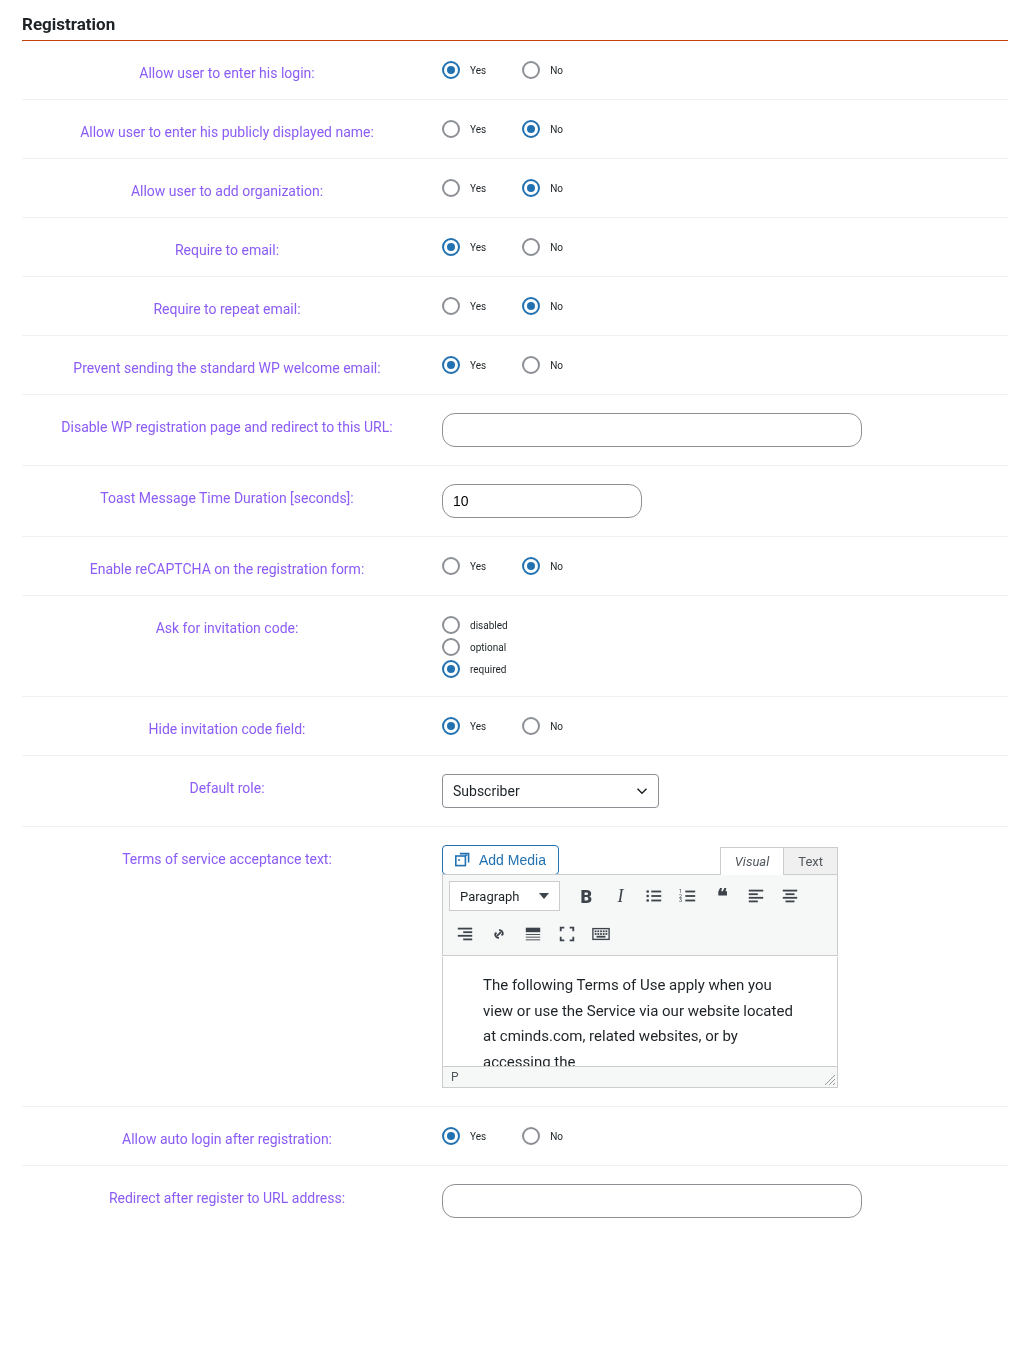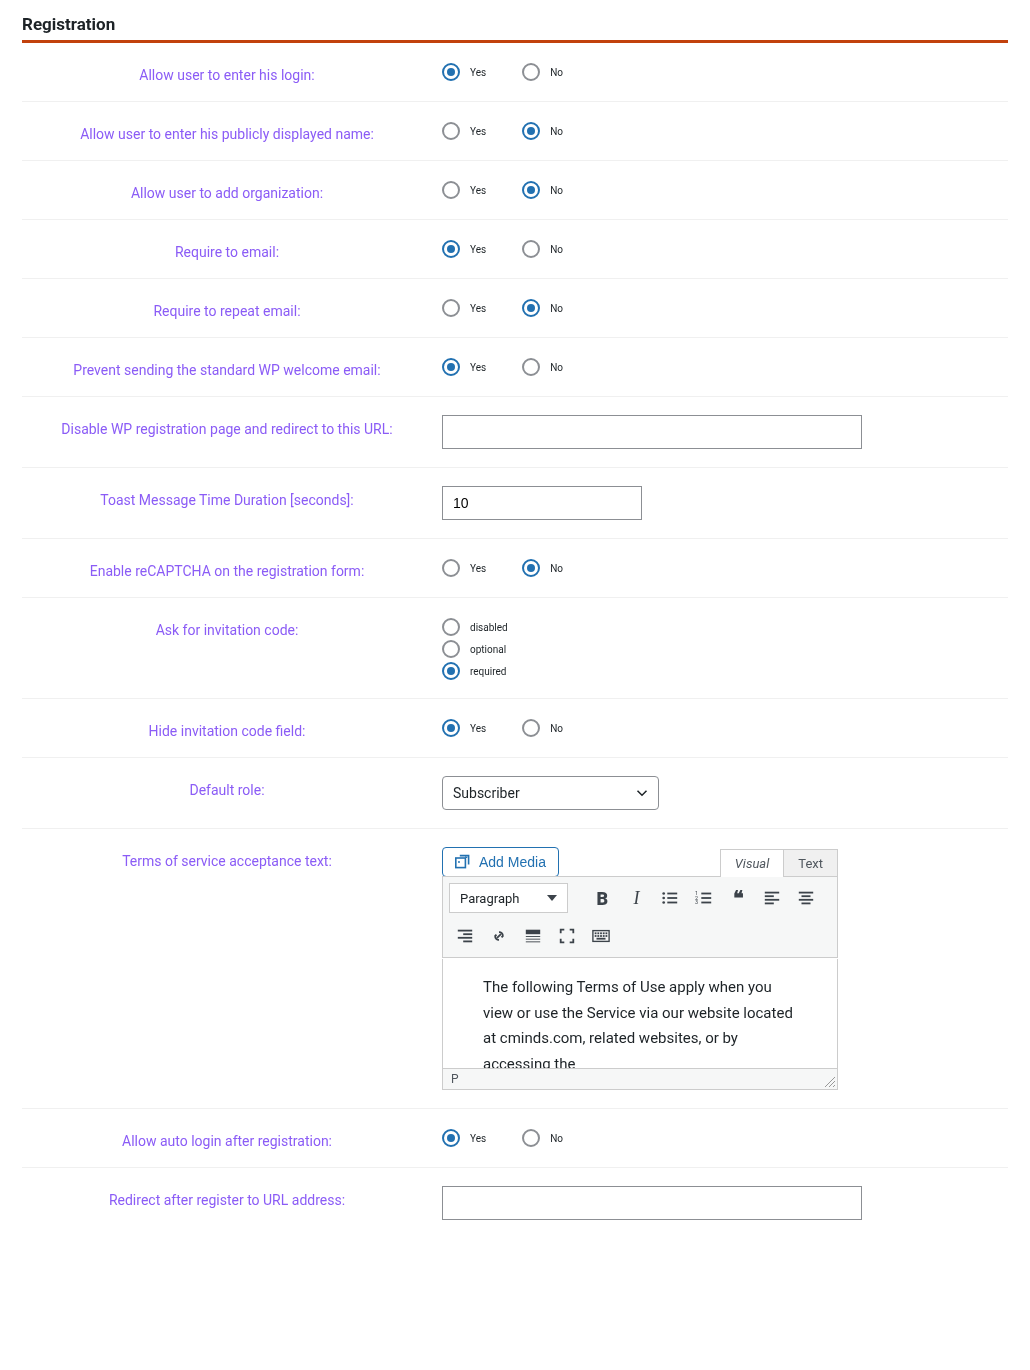--- a/index.html
+++ b/index.html
@@ -15,21 +15,21 @@
   .section {
     padding-left: 22px;
     padding-right: 22px;
   }
   h2.section-title {
     font-size: 17px;
     font-weight: 700;
     color: #1d2327;
     margin: 0;
     padding: 14px 0 6px 0;
-    border-bottom: 3px solid #c2410c;
+    border-bottom: 1px solid #c2410c;
   }
   .row {
     display: flex;
     align-items: flex-start;
     border-bottom: 1px solid #f0f0f0;
     padding: 18px 0;
   }
   .row.no-border { border-bottom: none; }
   .row-label {
     width: 420px;
@@ -76,21 +76,21 @@
   .radio-dot {
     width: 8px;
     height: 8px;
     border-radius: 50%;
     background: #2271b1;
   }
   .text-input {
     width: 420px;
     height: 34px;
     border: 1px solid #8c8f94;
-    border-radius: 0;
+    border-radius: 13px;
     padding: 12px 10px;
     font-size: 14px;
   }
   .text-input.small { width: 200px; }
   .select {
     width: 217px;
     height: 34px;
     border: 1px solid #8c8f94;
     border-radius: 4px;
     padding: 0 10px;
@@ -156,24 +156,24 @@
     position: relative;
     top: -1px;
   }
   .format-select {
     border: 1px solid #ccc;
     background: #fff;
     height: 30px;
     padding: 0 10px;
     display: inline-flex;
     align-items: center;
-    gap: 28px;
+    gap: 20px;
     cursor: pointer;
     font-size: 13px;
-    margin-right: 16px;
+    margin-right: 8px;
     margin-bottom: 6px;
   }
   .tbtn {
     width: 32px;
     height: 30px;
     display: inline-flex;
     align-items: center;
     justify-content: center;
     cursor: pointer;
     border-radius: 2px;

